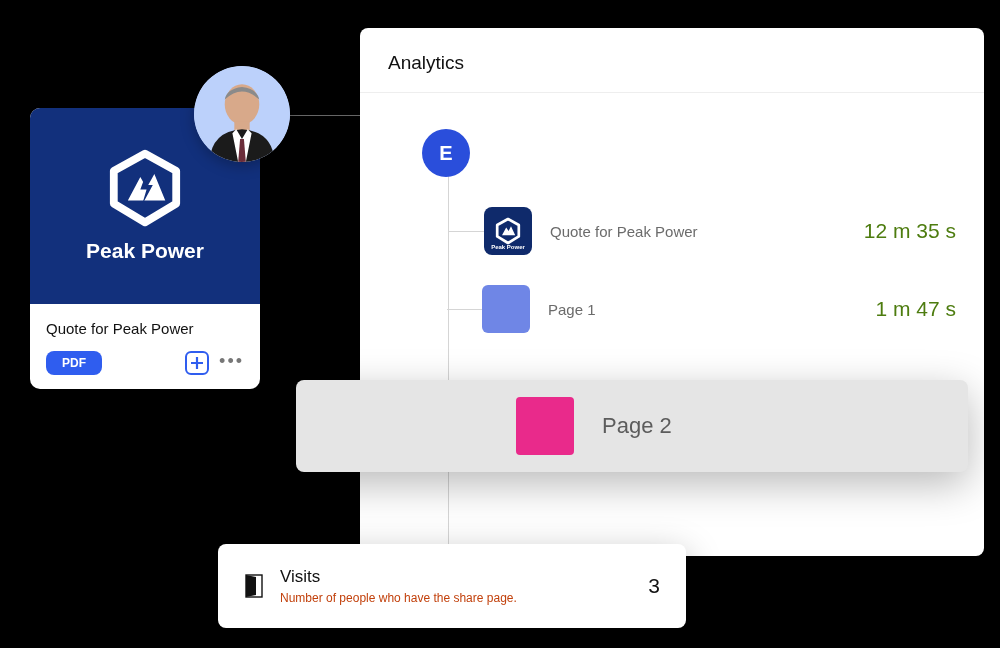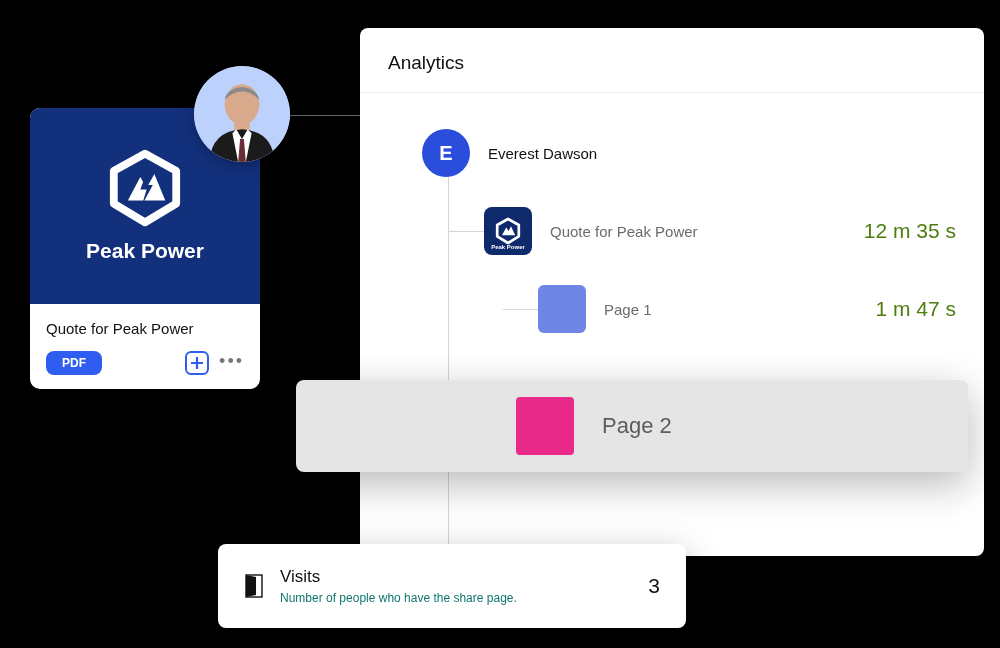--- a/index.html
+++ b/index.html
@@ -68,21 +68,21 @@
     grid-template-columns:48px 1fr auto;
     align-items:center;
     gap:18px;
     margin-bottom:30px;
     position:relative;
   }
   .row .elbow {
     position:absolute; left:-35px; top:24px; width:35px; height:1px; background:#d5d5d5;
   }
   .row.depth-1 { margin-left:62px; }
-  .row.depth-2 { margin-left:116px; }
+  .row.depth-2 { margin-left:60px; }
   .row .label { font-size:15px; color:#6b6b6b; }
   .row .time  { font-size:21px; color:#4d7c0f; }
   .row.top .label { color:#111; }
 
   .node { width:48px; height:48px; border-radius:10px; display:flex; align-items:center; justify-content:center; }
   .node.circle { border-radius:50%; }
   .node.blue-circle { background:#2a4edb; color:#fff; font-size:20px; font-weight:700; }
   .node.navy  { background:#0f2a6b; border-radius:8px; }
   .node.navy svg { width:30px; height:30px; }
   .node.navy .tiny { position:absolute; bottom:5px; font-size:6px; color:#fff; font-weight:700; }
@@ -106,21 +106,21 @@
   
   .visits-card {
     position:absolute; left:218px; top:544px; width:468px; height:84px;
     background:#fff; border-radius:8px;
     box-shadow:0 10px 36px rgba(0,0,0,.28);
     display:flex; align-items:center; padding:16px 26px; gap:16px;
     z-index:30;
   }
   .visits-icon { width:20px; height:24px; }
   .visits-text .title { font-size:17px; color:#111; margin-bottom:4px; }
-  .visits-text .sub   { font-size:12px; color:#0f766e;text-align:center; }
+  .visits-text .sub   { font-size:12px; color:#c2410c;text-align:center; }
   .visits-count { font-size:21px; color:#111; margin-left:auto; }
 </style>
 </head>
 <body>
 
 <div class="doc-card">
   <div class="doc-hero">
     <svg class="pp-logo" viewBox="0 0 100 100">
       <path d="M50 6 L90 28 V70 L50 94 L10 70 V28 Z" fill="none" stroke="#fff" stroke-width="10" stroke-linejoin="round"></path>
       <path d="M28 66 L44 36 L52 50 L62 32 L76 66 Z" fill="#fff"></path>
@@ -160,21 +160,20 @@
 <div class="analytics">
   <h2>Analytics</h2>
   <hr>
   <div class="tree">
     <div class="thread"></div>
 
     <div class="row top">
       <div class="node circle blue-circle">
         <span>E</span>
       </div>
-      <div class="label">Everest Dawson</div>
       <div></div>
     </div>
 
     <div class="row depth-1">
       <div class="elbow"></div>
       <div class="node navy" style="position:relative">
         <svg viewBox="0 0 100 100">
           <path d="M50 10 L86 30 V68 L50 90 L14 68 V30 Z" fill="none" stroke="#fff" stroke-width="9" stroke-linejoin="round"></path>
           <path d="M30 64 L44 38 L52 50 L60 34 L74 64 Z" fill="#fff"></path>
         </svg>

